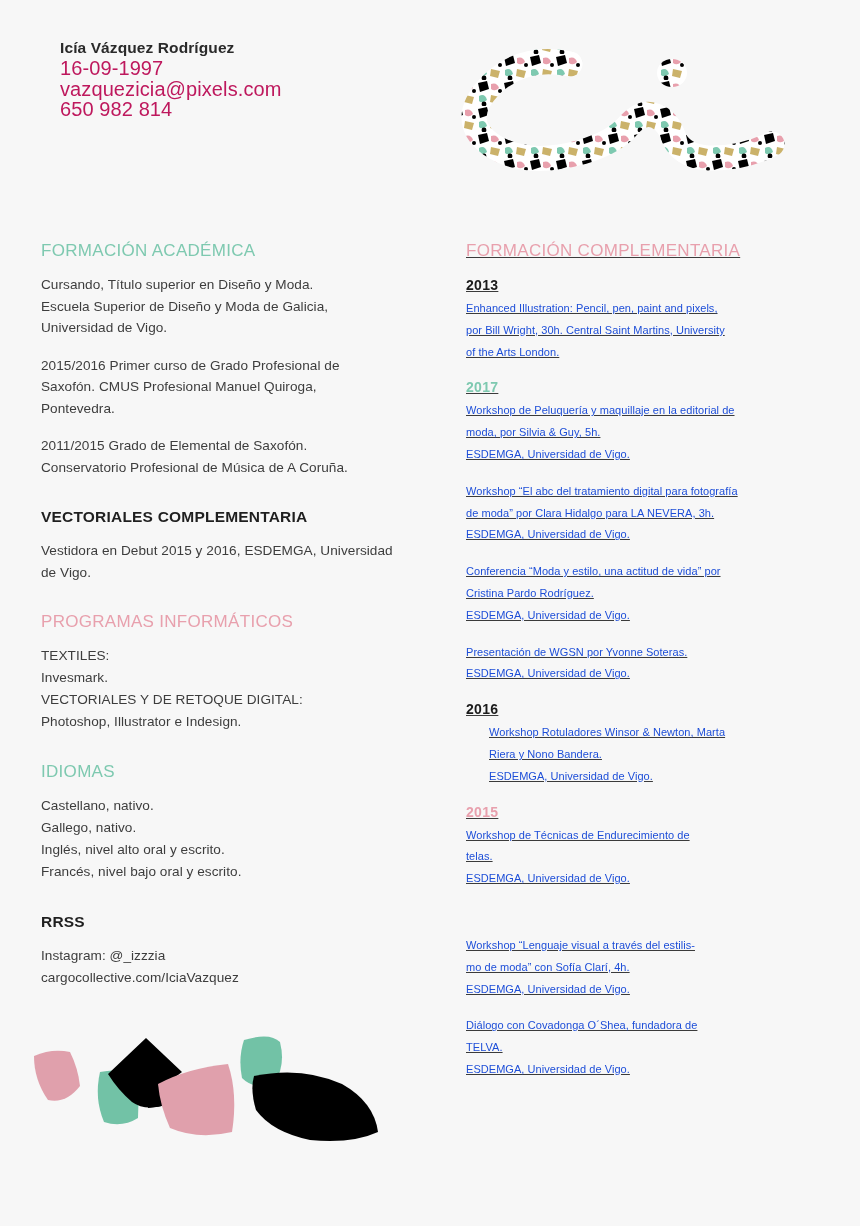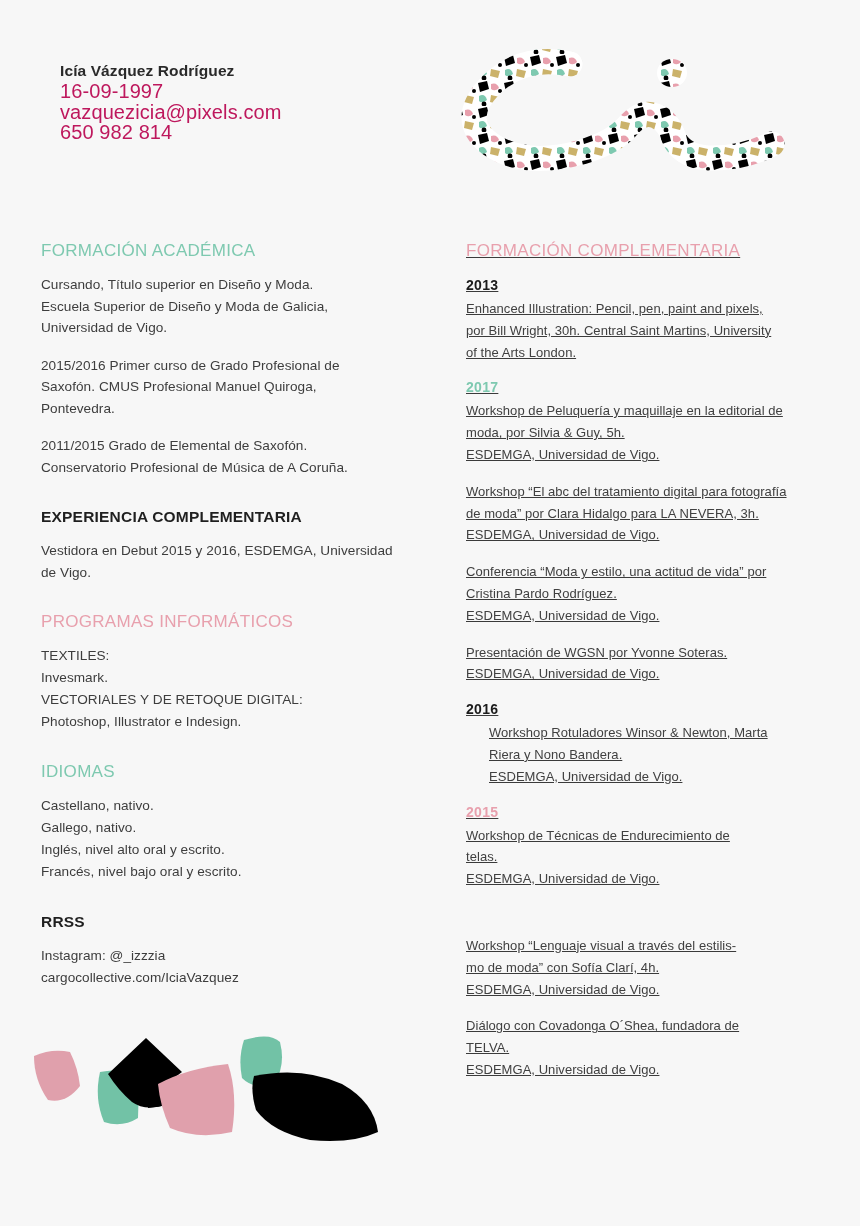--- a/index.html
+++ b/index.html
@@ -14,21 +14,21 @@
     color: #3b3b3b;
     position: relative;
     overflow: hidden;
     -webkit-font-smoothing: antialiased;
   }
 
   
   #header {
     position: absolute;
     left: 60px;
-    top: 60px;
+    top: 37px;
     width: 360px;
   }
   #name {
     font-size: 15.5px;
     font-weight: bold;
     color: #2a2a2a;
     letter-spacing: 0.1px;
     line-height: 21px;
   }
   .contact-line {
@@ -99,23 +99,23 @@
     font-weight: bold;
     line-height: 22px;
     margin: 0 0 2px 0;
     letter-spacing: 0.3px;
   }
   .year.dark { color: #1b1b1b; }
   .year.mint { color: #7ec9b0; }
   .year.pink { color: #e8a0ad; }
 
   .entry {
-    font-size: 13px;
+    font-size: 11px;
     line-height: 21.8px;
-    color: #404040;
+    color: #1d4ed8;
     margin: 0 0 15px 0;
     letter-spacing: 0.05px;
   }
   .entry:last-child { margin-bottom: 0; }
   .year-group { margin-bottom: 13px; }
 
   
   #bottom-art {
     position: absolute;
     left: 22px;
@@ -162,21 +162,21 @@
 Escuela Superior de Diseño y Moda de Galicia,
 Universidad de Vigo.</p>
     <p class="para" style="white-space:pre-line">2015/2016 Primer curso de Grado Profesional de
 Saxofón. CMUS Profesional Manuel Quiroga,
 Pontevedra.</p>
     <p class="para tight" style="white-space:pre-line">2011/2015 Grado de Elemental de Saxofón.
 Conservatorio Profesional de Música de A Coruña.</p>
   </div>
 
   <div class="block" style="margin-top:6px">
-    <h2 class="sec-head dark">EXPERIENCIA COMPLEMENTARIA</h2>
+    <h2 class="sec-head dark">VECTORIALES COMPLEMENTARIA</h2>
     <p class="para tight" style="white-space:pre-line">Vestidora en Debut 2015 y 2016, ESDEMGA, Universidad
 de Vigo.</p>
   </div>
 
   <div class="block">
     <h2 class="sec-head pink">PROGRAMAS INFORMÁTICOS</h2>
     <p class="para compact" style="white-space:pre-line">TEXTILES:
 Invesmark.
 VECTORIALES Y DE RETOQUE DIGITAL:
 Photoshop, Illustrator e Indesign.</p>

